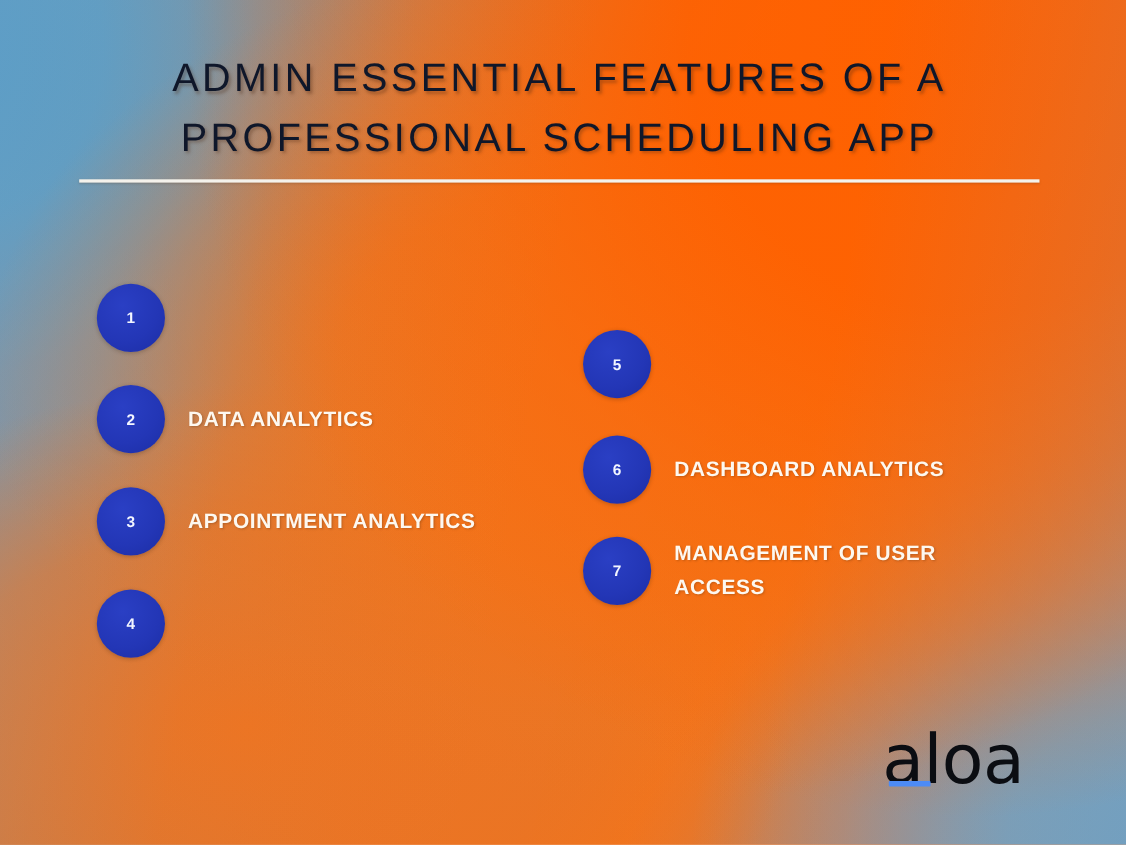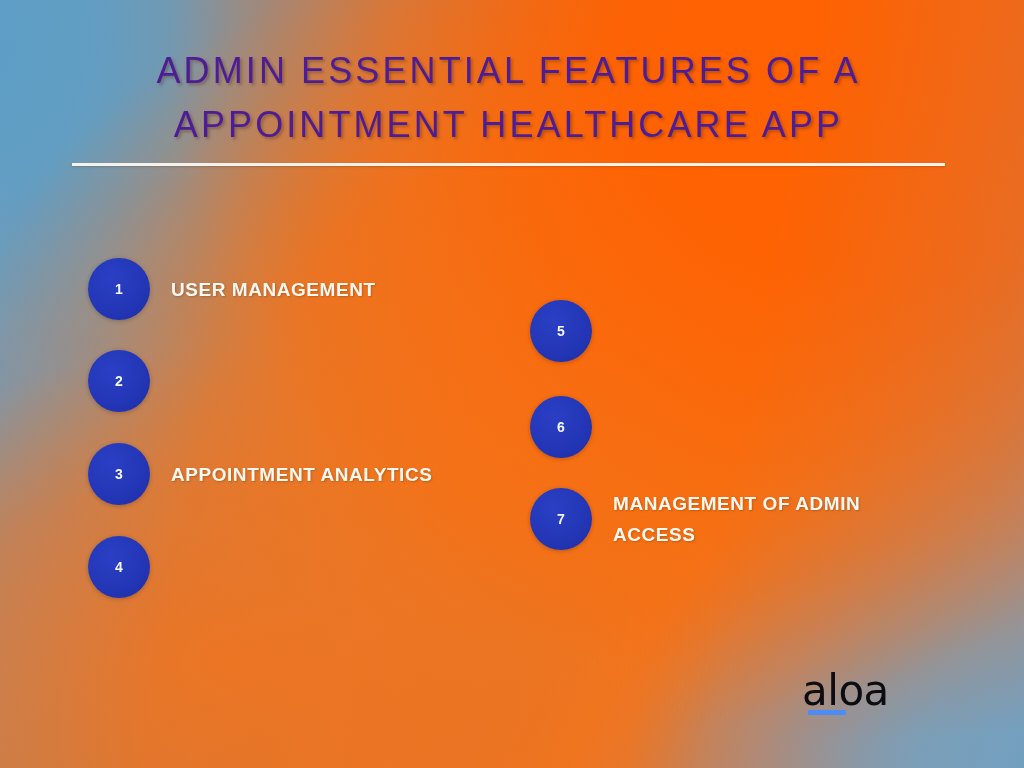--- a/index.html
+++ b/index.html
@@ -42,21 +42,21 @@
 
   
   #title-block {
     position: absolute;
     left: 72px;
     top: 44px;
     width: 873px;
   }
   .title-line {
     text-align: center;
-    color: #4c1d95;
+    color: #0f172a;
     font-size: 36px;
     font-weight: 300;
     letter-spacing: 3.1px;
     line-height: 54px;
     text-shadow: 2px 2px 3px rgba(80,40,15,0.38);
     white-space: nowrap;
   }
   #title-rule {
     position: absolute;
     left: 72px;
@@ -118,21 +118,21 @@
     left: 802px;
     top: 660px;
     width: 140px;
     height: 72px;
   }
   #logo-word {
     position: absolute;
     left: 0;
     top: 0;
     font-family: "DejaVu Sans", sans-serif;
-    font-size: 42px;
+    font-size: 62px;
     font-weight: 400;
     color: #0b0d12;
     letter-spacing: -0.5px;
     line-height: 62px;
   }
   #logo-underline {
     position: absolute;
     left: 6px;
     top: 50px;
     width: 38px;
@@ -144,35 +144,35 @@
 </head>
 <body>
 
 <div id="slide">
 
   <div id="bg-base"></div>
   <div id="bg-warmwash"></div>
 
   <div id="title-block">
     <div class="title-line">ADMIN ESSENTIAL FEATURES OF A</div>
-    <div class="title-line">APPOINTMENT HEALTHCARE APP</div>
+    <div class="title-line">PROFESSIONAL SCHEDULING APP</div>
   </div>
   <div id="title-rule"></div>
 
   <div class="feature-item" id="item-1">
     <div class="badge">
       <span class="badge-num">1</span>
     </div>
-    <div class="feature-label">USER MANAGEMENT</div>
   </div>
 
   <div class="feature-item" id="item-2">
     <div class="badge">
       <span class="badge-num">2</span>
     </div>
+    <div class="feature-label">DATA ANALYTICS</div>
   </div>
 
   <div class="feature-item" id="item-3">
     <div class="badge">
       <span class="badge-num">3</span>
     </div>
     <div class="feature-label">APPOINTMENT ANALYTICS</div>
   </div>
 
   <div class="feature-item" id="item-4">
@@ -184,27 +184,28 @@
   <div class="feature-item" id="item-5">
     <div class="badge">
       <span class="badge-num">5</span>
     </div>
   </div>
 
   <div class="feature-item" id="item-6">
     <div class="badge">
       <span class="badge-num">6</span>
     </div>
+    <div class="feature-label">DASHBOARD ANALYTICS</div>
   </div>
 
   <div class="feature-item" id="item-7">
     <div class="badge">
       <span class="badge-num">7</span>
     </div>
-    <div class="feature-label">MANAGEMENT OF ADMIN
+    <div class="feature-label">MANAGEMENT OF USER
 ACCESS</div>
   </div>
 
   <div id="logo">
     <div id="logo-word">aloa</div>
     <div id="logo-underline"></div>
   </div>
 
 </div>
 

